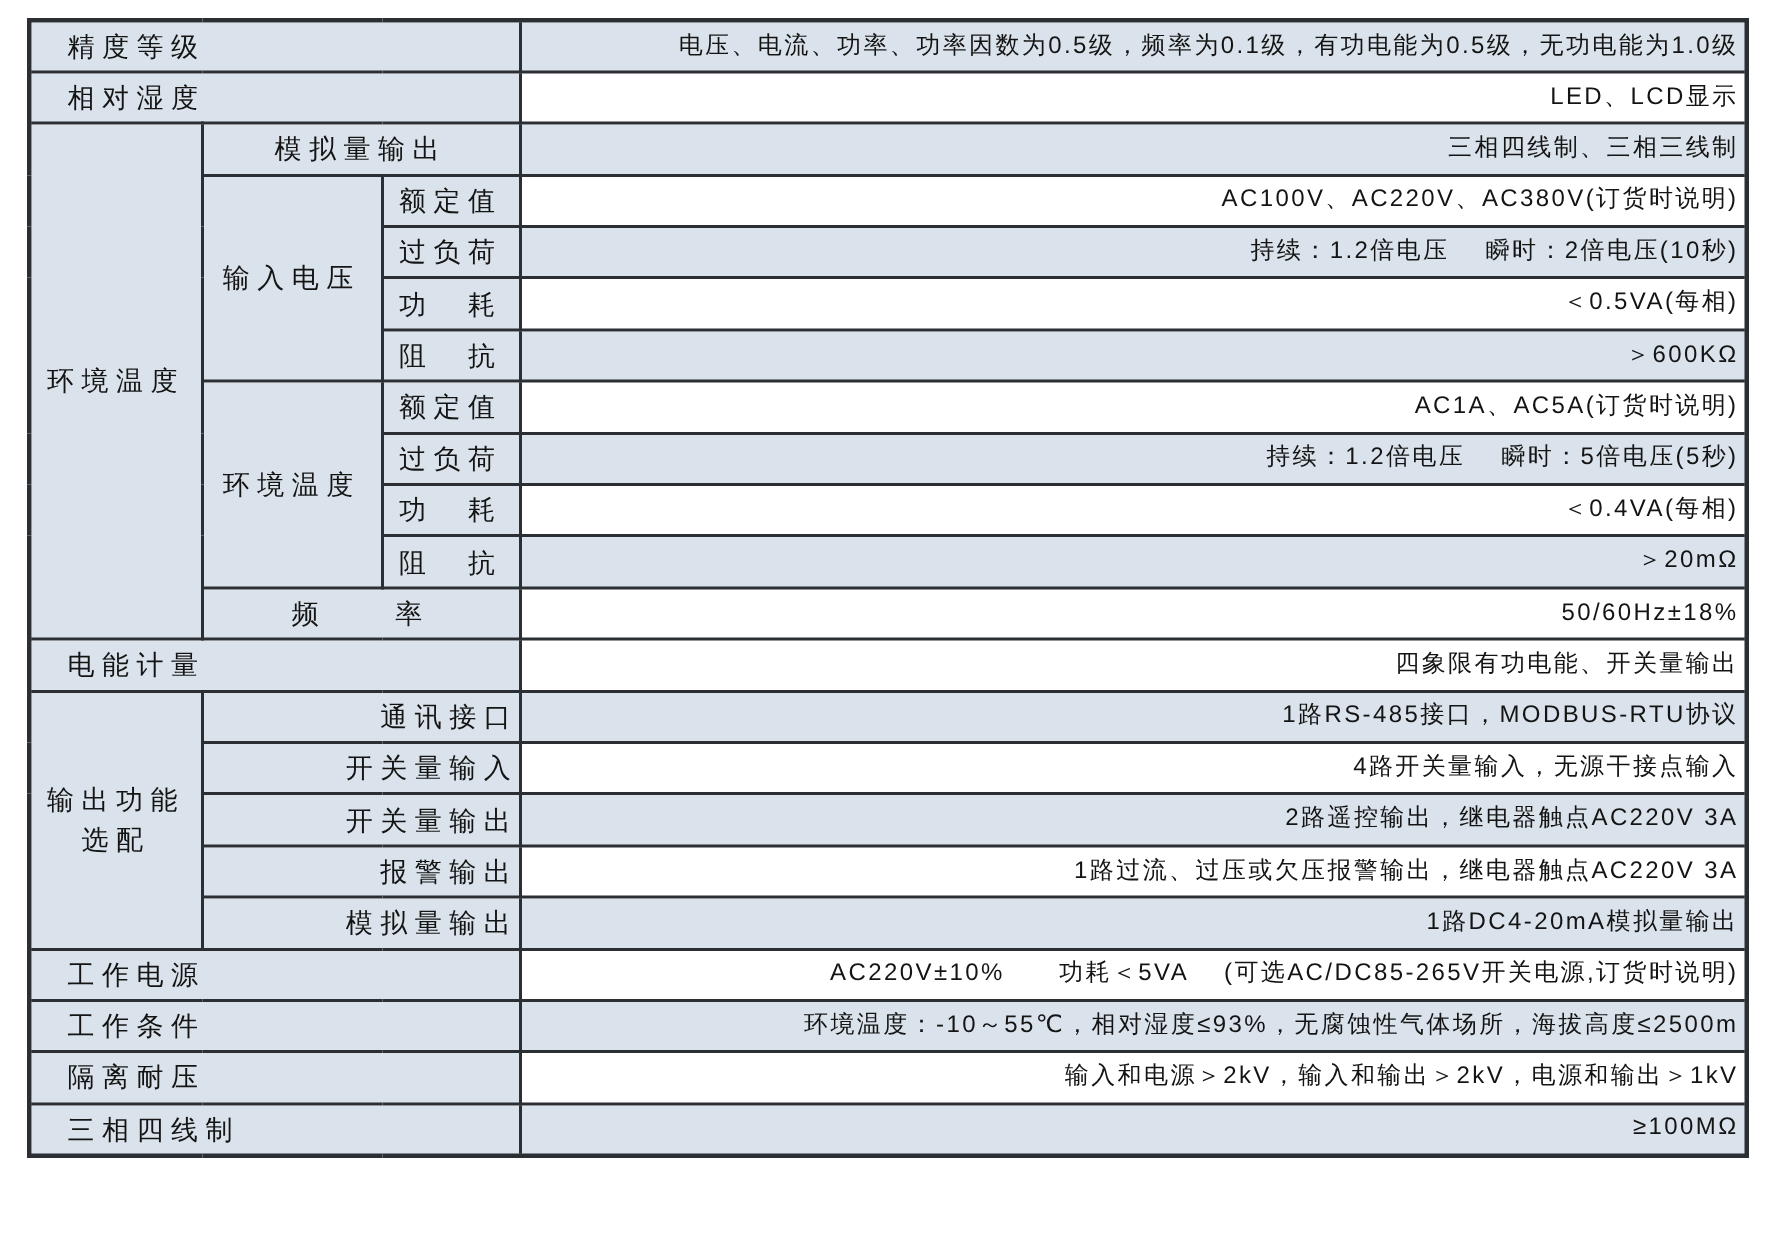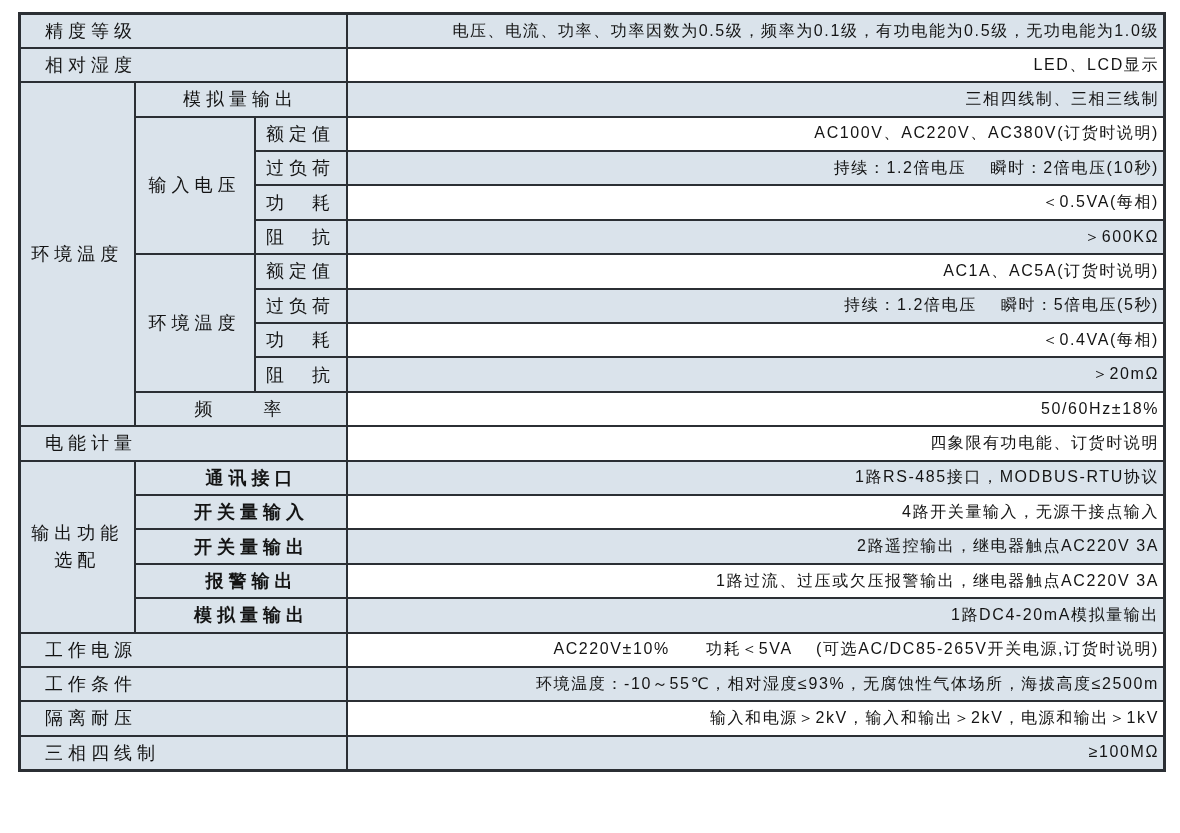--- a/index.html
+++ b/index.html
@@ -48,21 +48,21 @@
     white-space:pre-wrap;
     padding-left:8px;
     padding-right:4px;
     line-height:1.3;
     text-align:right;
   }
   td.band-blue{background:var(--band-blue);}
   td.band-white{background:var(--band-white);}
   td.ac{text-align:center;}
   td.al3{text-align:left;padding-left:24px;}
-  td.al2{text-align:center;padding-left:22px;font-weight:bold;}
+  td.al2{text-align:right;padding-left:22px;}
 </style>
 </head>
 <body>
 
 <table class="spec">
   <colgroup>
     <col class="cA">
       <col class="cB">
       <col class="cC">
       <col class="cD">
@@ -114,21 +114,21 @@
       <tr>
         <td class="lbl ac">阻　抗</td>
         <td class="val band-blue">＞20mΩ</td>
       </tr>
       <tr>
         <td colspan="2" class="lbl ac">频　　率</td>
         <td class="val band-white">50/60Hz±18%</td>
       </tr>
       <tr>
         <td colspan="3" class="lbl al3">电能计量</td>
-        <td class="val band-white">四象限有功电能、订货时说明</td>
+        <td class="val band-white">四象限有功电能、开关量输出</td>
       </tr>
       <tr>
         <td rowspan="5" class="lbl ac">输出功能选配</td>
         <td colspan="2" class="lbl al2">通讯接口</td>
         <td class="val band-blue">1路RS-485接口，MODBUS-RTU协议</td>
       </tr>
       <tr>
         <td colspan="2" class="lbl al2">开关量输入</td>
         <td class="val band-white">4路开关量输入，无源干接点输入</td>
       </tr>

